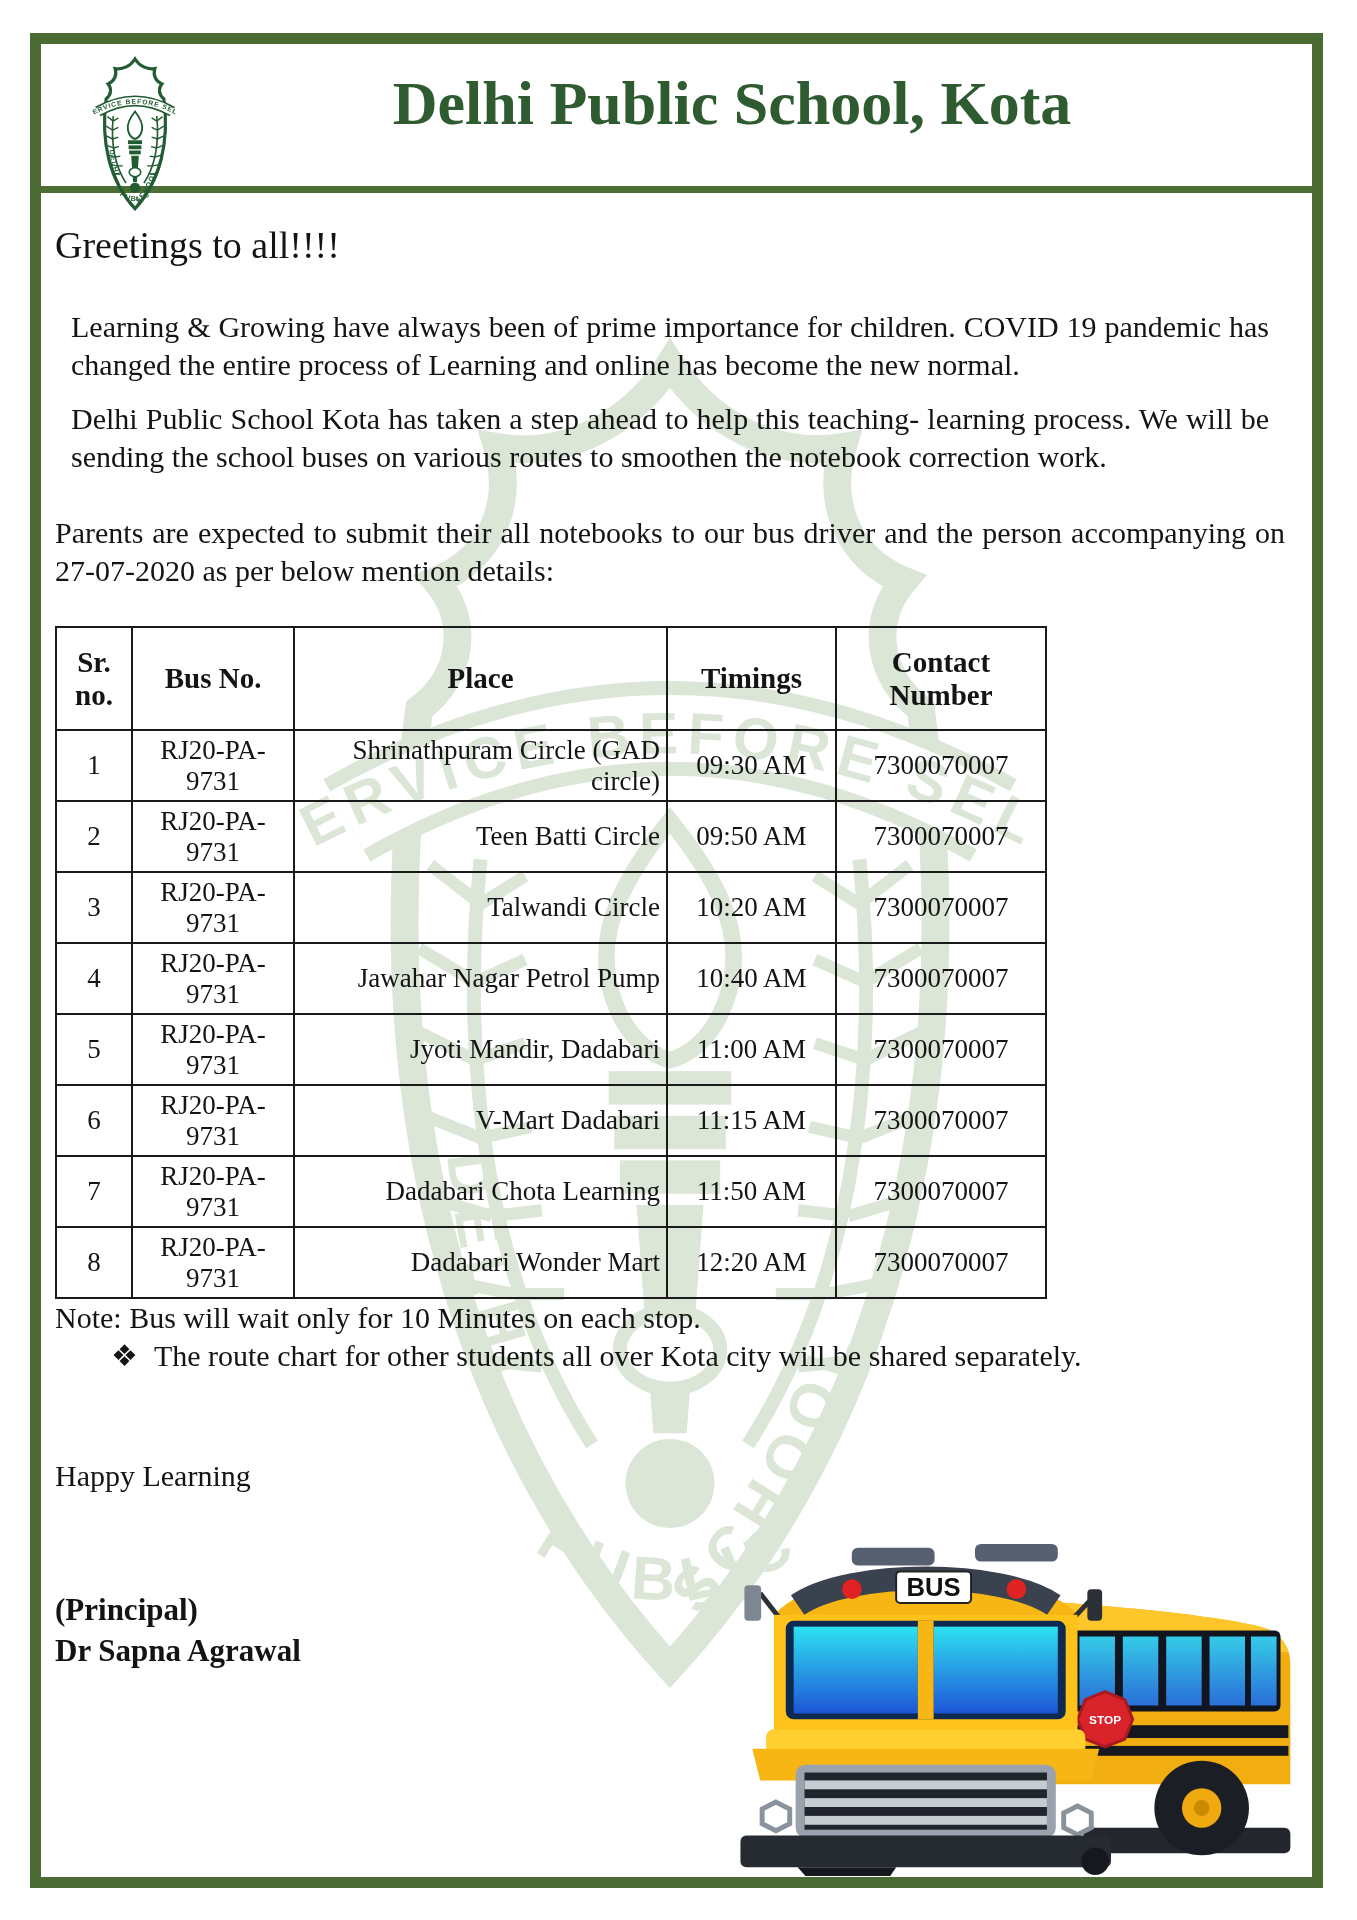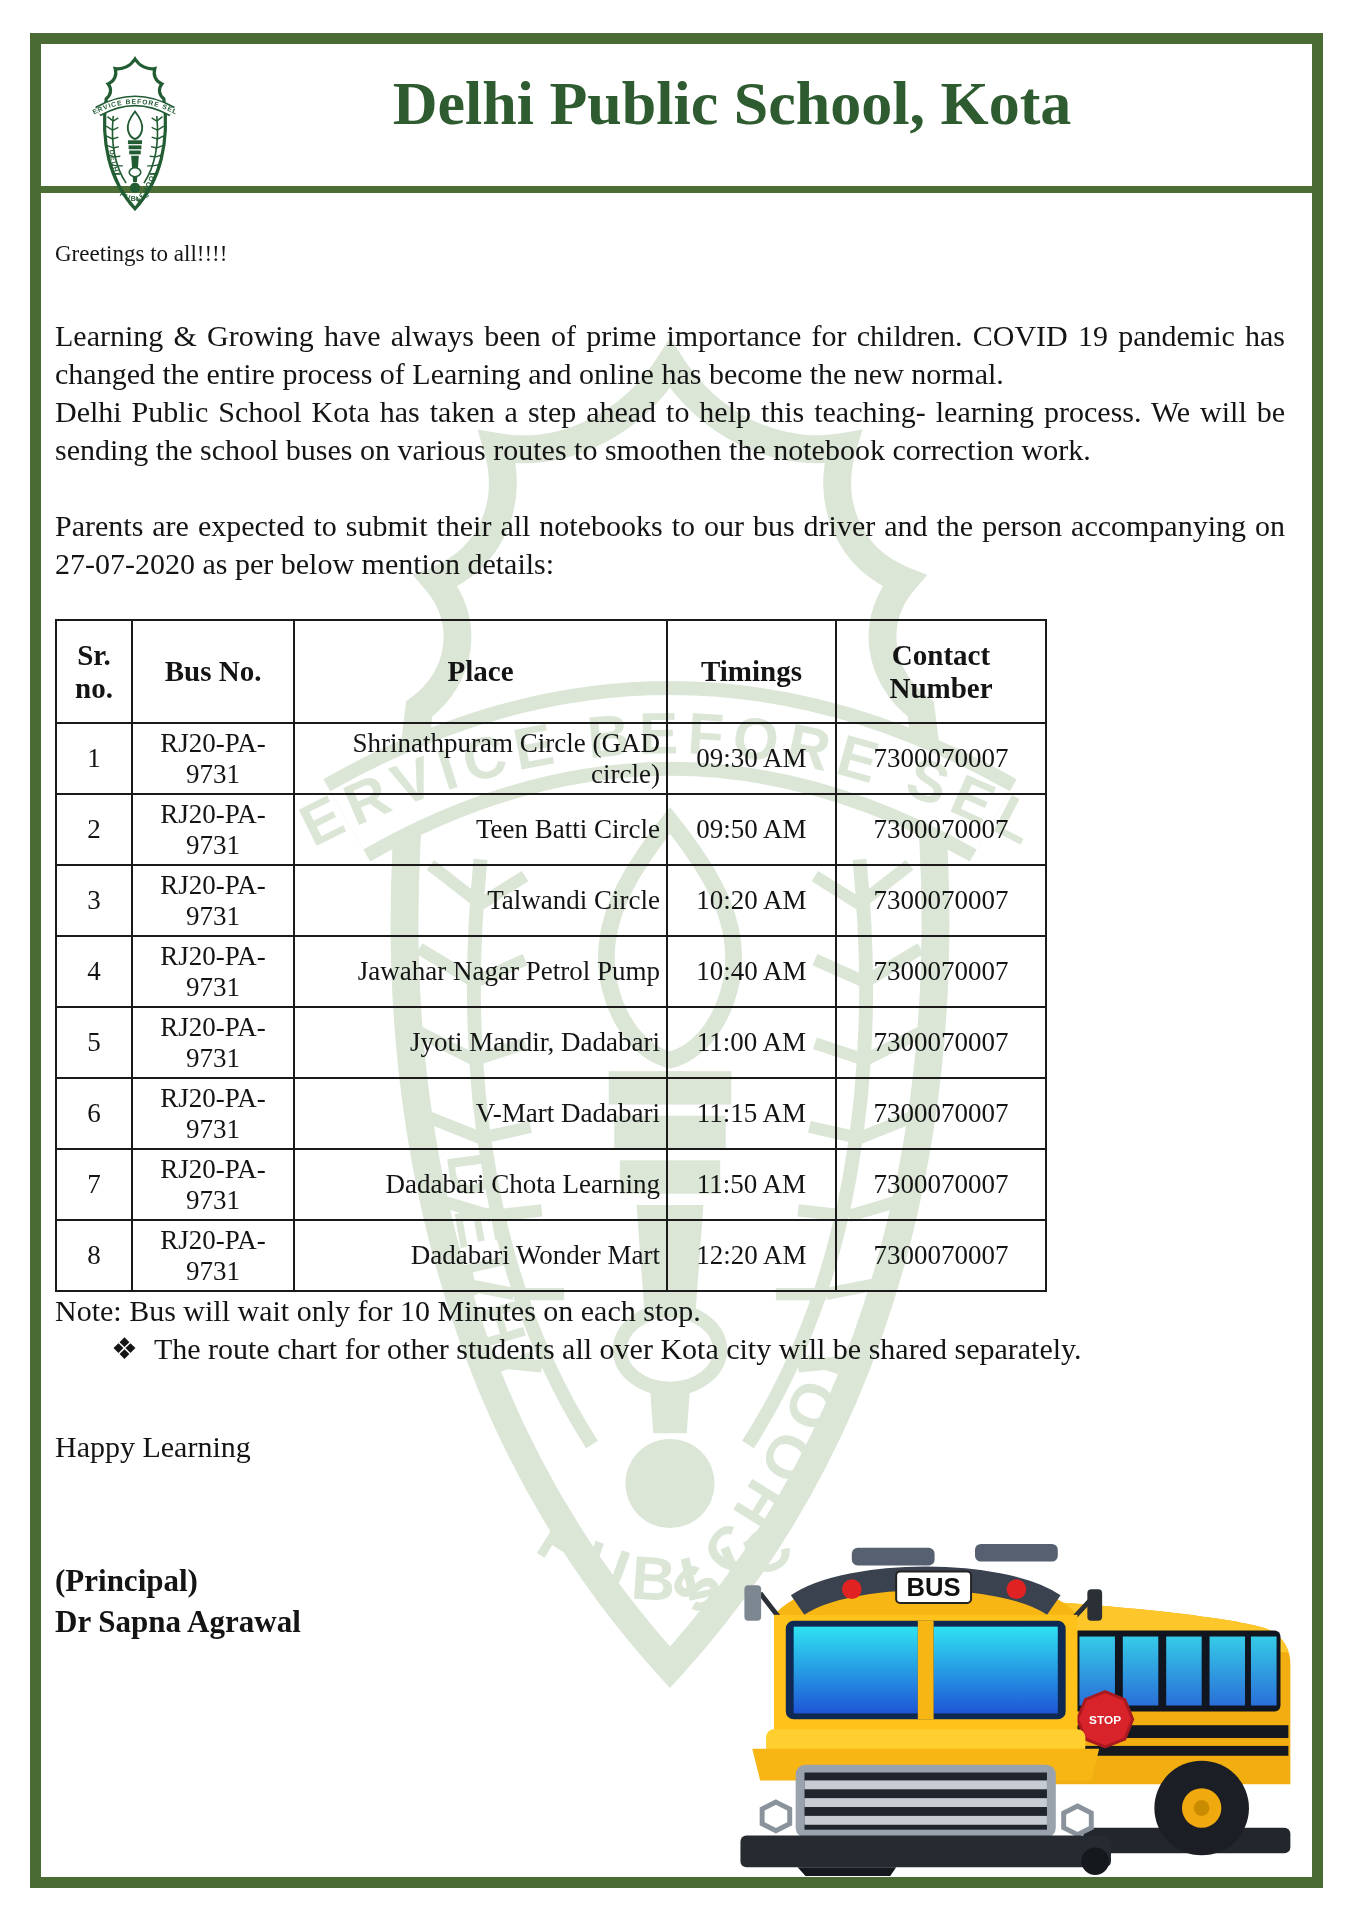--- a/index.html
+++ b/index.html
@@ -10,34 +10,34 @@
   .watermark{position:absolute;left:100px;top:330px;width:1140px;height:1460px;
              color:#dbe6d7;z-index:0;}
   .divider{position:absolute;left:41px;top:186px;width:1275px;height:7px;background:#4c6e35;z-index:1;}
   .inner{position:absolute;left:55px;top:44px;width:1230px;z-index:2;}
   .header{position:relative;height:150px;}
   .logo{position:absolute;left:16px;top:8px;width:128px;height:174px;z-index:4;color:#215c33;}
   .title{position:absolute;left:134px;right:10px;top:24px;text-align:center;
          font-size:62px;font-weight:700;color:#2e5b2f;}
   .meta{display:flex;justify-content:space-between;margin-top:14px;padding-right:34px;
         font-weight:700;font-size:29px;}
-  .greet{margin-top:41px;font-size:23px;line-height:38px;}
+  .greet{margin-top:32px;font-size:38px;line-height:38px;}
   .paras{margin-top:44px;font-size:30px;line-height:38px;text-align:justify;}
-  .paras p{margin:0;}
+  .paras p{margin:16px;}
   .para3{margin-top:38px;font-size:30px;line-height:38px;text-align:justify;}
   table.bus-table{border-collapse:collapse;width:992px;margin-top:36px;font-size:27px;}
   .bus-table th,.bus-table td{border:2px solid #1a1a1a;padding:0 6px;box-sizing:border-box;}
   .bus-table th{height:103px;font-weight:700;font-size:29px;text-align:center;}
   .bus-table td{height:71px;}
   td.c-sr,td.c-bus,td.c-time,td.c-contact{text-align:center;}
   td.c-place{text-align:right;padding-left:18px;}
   .note{font-size:30px;line-height:38px;}
   .bullet{padding-left:56px;}
   .bullet .sym{margin-right:16px;}
-  .farewell{margin-top:62px;font-size:30px;}
+  .farewell{margin-top:84px;font-size:30px;}
   .sig{margin-top:96px;font-weight:700;font-size:31px;line-height:41px;}
   .bus-art{position:absolute;left:645px;top:1536px;width:660px;height:340px;z-index:2;}
 </style>
 </head>
 <body>
 
 <div class="page">
 
   <svg width="0" height="0" style="position:absolute" aria-hidden="true">
     <symbol id="crest" viewBox="0 0 200 262" overflow="visible">

